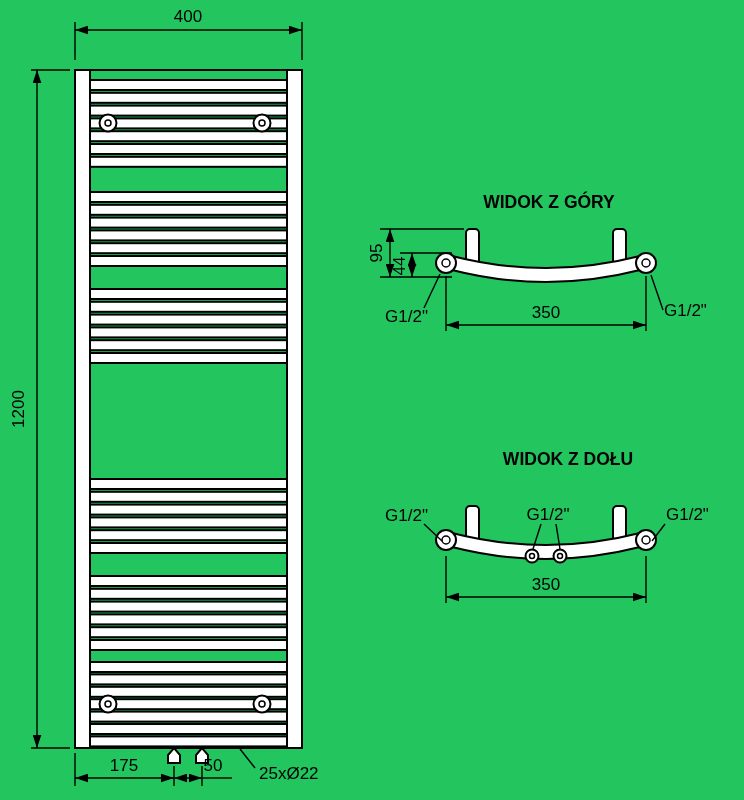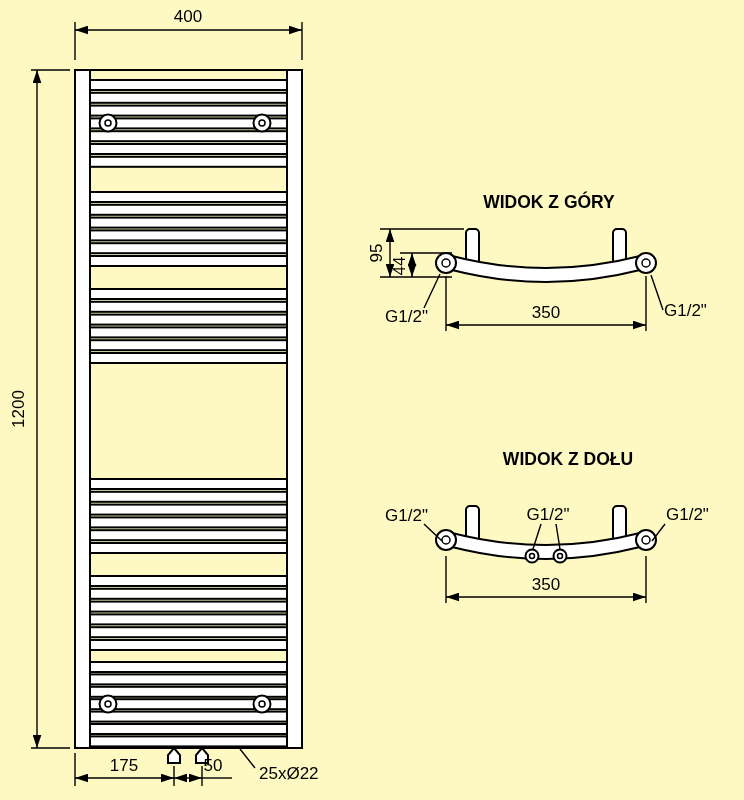--- a/index.html
+++ b/index.html
@@ -1,16 +1,16 @@
 <!DOCTYPE html>
 <html><head>
 <meta charset="utf-8">
 <style>
   html,body{margin:0;padding:0;background:#fff;}
-  .stage{position:relative;width:744px;height:800px;background:#fef9c3;overflow:hidden;
+  .stage{position:relative;width:744px;height:800px;background:#22c55e;overflow:hidden;
          font-family:"Liberation Sans",sans-serif;}
   svg{position:absolute;left:0;top:0;}
   .obj{fill:#ffffff;stroke:#000000;stroke-width:2;}
   .objline{stroke:#000000;stroke-width:2;fill:none;}
   .dim{stroke:#000000;stroke-width:1.4;fill:none;}
   .dimtxt{font-family:"Liberation Sans",sans-serif;font-size:17px;fill:#000000;}
   .title{font-family:"Liberation Sans",sans-serif;font-size:17.5px;font-weight:bold;fill:#000000;}
 </style>
 </head>
 <body>

